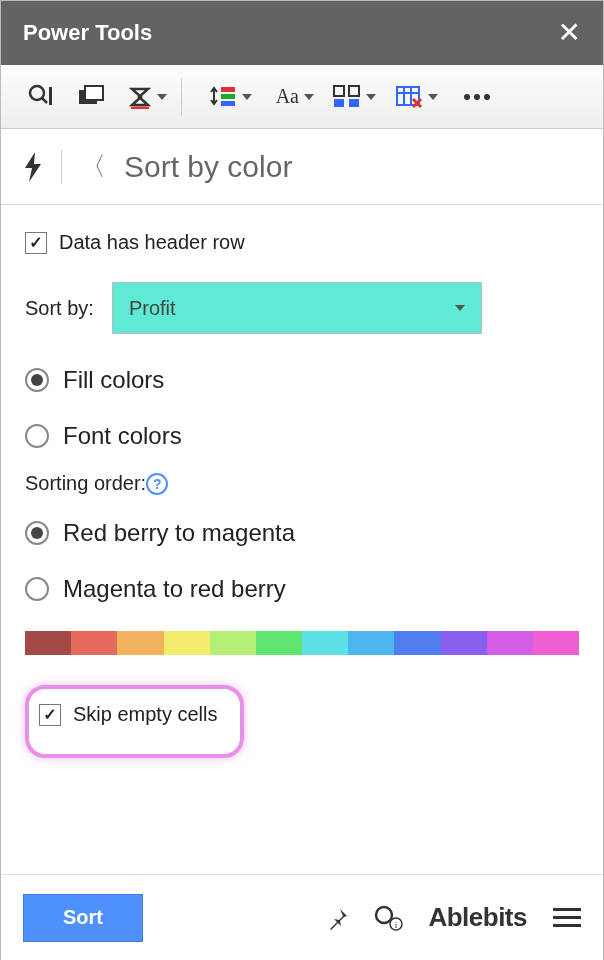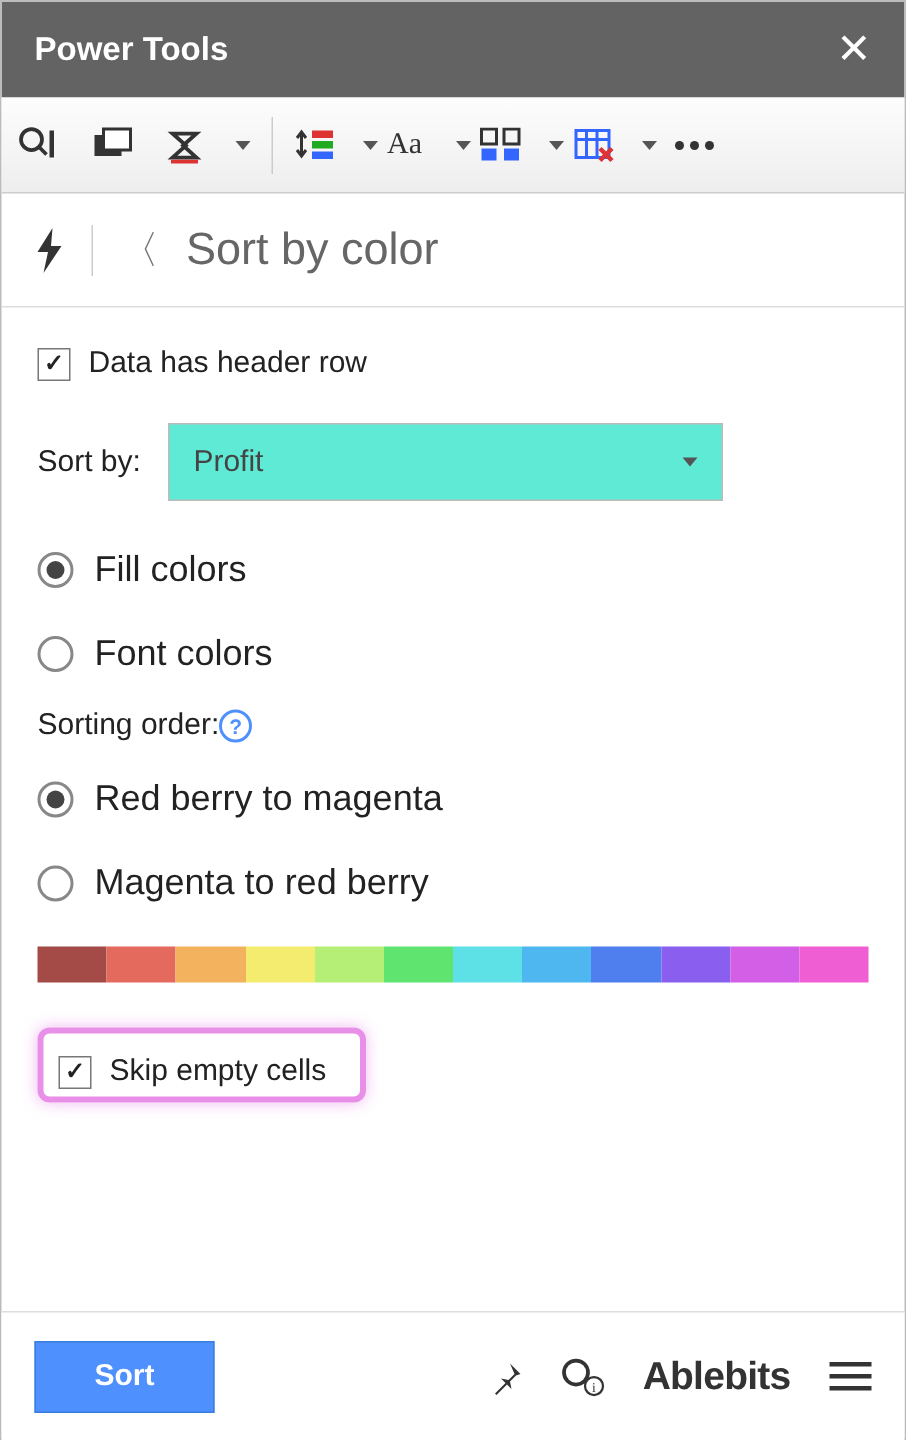--- a/index.html
+++ b/index.html
@@ -34,21 +34,21 @@
   border-bottom: 1px solid #ccc;
   height: 64px;
   display: flex;
   align-items: center;
   padding: 0 10px;
   gap: 6px;
 }
 .tb-item {
   display: flex;
   align-items: center;
-  justify-content: space-between;
+  justify-content: flex-end;
   width: 44px;
   height: 44px;
   cursor: pointer;
 }
 .tb-item.wide { width: 56px; }
 .tb-sep {
   width: 1px;
   height: 38px;
   background: #ccc;
   margin: 0 8px;
@@ -166,23 +166,23 @@
   height: 24px;
   width: 100%;
   margin-top: 6px;
   margin-bottom: 30px;
 }
 .spectrum > div { flex: 1; }
 .highlight-box {
   display: inline-flex;
   align-items: center;
   gap: 12px;
-  padding: 14px 22px 5px 10px;
+  padding: 14px 22px 28px 10px;
   border: 4px solid #e88fe8;
-  border-radius: 8px;
+  border-radius: 20px;
   box-shadow: 0 0 10px rgba(232,143,232,0.6);
   font-size: 20px;
 }
 .footer {
   position: absolute;
   bottom: 0;
   left: 1px;
   right: 1px;
   width: 602px;
   height: 86px;

